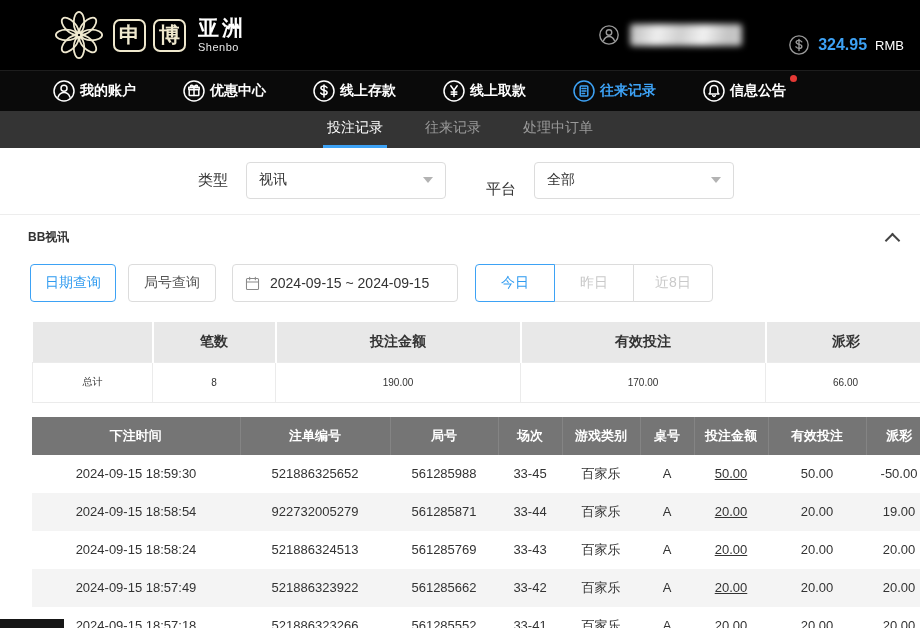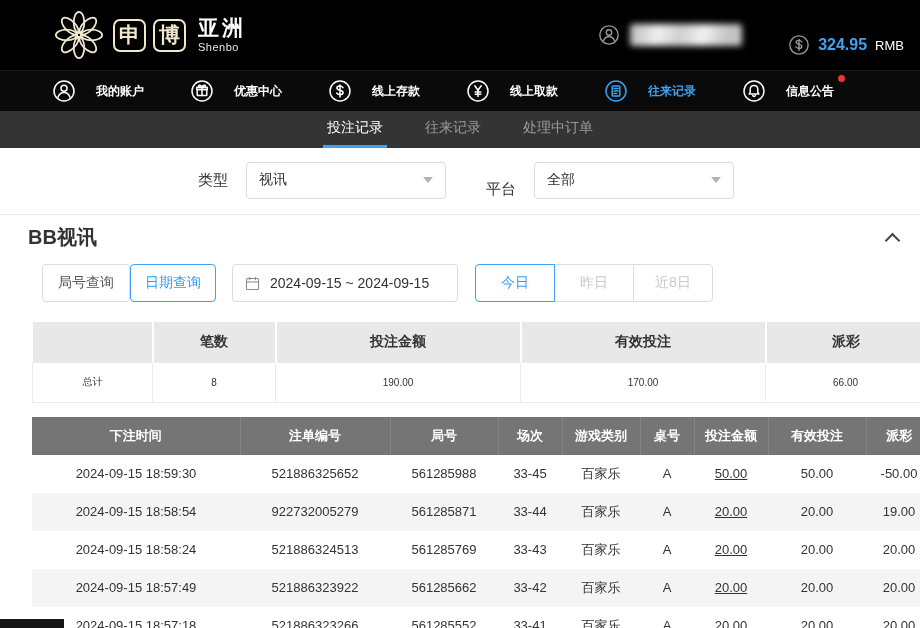--- a/index.html
+++ b/index.html
@@ -21,21 +21,21 @@
   .hicon { width:22px; height:22px; color:#9a9a9a; }
   .blur-name { width:112px; height:22px; border-radius:3px; filter:blur(3px);
                background:linear-gradient(100deg,#b9b9b9 0%,#efefef 25%,#cfcfcf 45%,#f2f2f2 65%,#c5c5c5 85%); }
   .balance { display:flex; align-items:center; gap:8px; margin-left:46px; cursor:pointer;margin-top:20px; }
   .amount { color:#3da2f5; font-size:16px; font-weight:bold; }
   .currency { color:#fff; font-size:13px; }
 
   
   .mainnav { height:41px; background:#0a0a0a; border-top:1px solid #1d1d1d;
              display:flex; align-items:center; gap:46px; padding-left:52px; }
-  .nav-item { display:flex; align-items:center; gap:20px; color:#fff; font-size:12px; font-weight:bold;
+  .nav-item { display:flex; align-items:center; gap:4px; color:#fff; font-size:14px; font-weight:bold;
               cursor:pointer; position:relative; white-space:nowrap; }
   .nav-item.active { color:#3da2f5; }
   .nav-icon { width:24px; height:24px; display:block; }
   .nav-badge { position:absolute; top:-4px; right:-11px; width:7px; height:7px; border-radius:50%; background:#e53935; }
 
   
   .subtabs { height:37px; background:#343434; display:flex; justify-content:center; gap:34px; }
   .subtab { display:flex; align-items:center; font-size:14px; color:#9b9b9b; padding:0 4px;
             border-bottom:3px solid transparent; cursor:pointer; }
   .subtab.active { color:#fff; border-bottom-color:#3da2f5; }
@@ -47,21 +47,21 @@
   .flabel { font-size:15px; color:#333; }
   .dropdown { width:200px; height:37px; border:1px solid #dcdcdc; border-radius:4px; background:#fff;
               display:flex; align-items:center; justify-content:space-between; padding:0 12px;
               margin-left:18px; font-size:14px; color:#333; cursor:pointer; }
   .caret { width:0; height:0; border-left:5px solid transparent; border-right:5px solid transparent;
            border-top:6px solid #b3b3b3; }
 
   
   .section-head { height:46px; display:flex; align-items:center; justify-content:space-between;
                   padding:0 22px 0 28px; border-top:1px solid #ededed; margin-top:2px; }
-  .section-title { font-size:20px; font-weight:bold; color:#333; }
+  .section-title { font-size:12px; font-weight:bold; color:#333; }
   .chev-up { width:11px; height:11px; border-left:2px solid #444; border-top:2px solid #444;
              transform:rotate(45deg); margin-top:5px; cursor:pointer; }
 
   
   .query-row { display:flex; align-items:center; padding-left:30px; margin-top:4px; }
   .btn { height:38px; border-radius:4px; font-size:14px; background:#fff;
          display:inline-flex; align-items:center; justify-content:center; cursor:pointer; }
   .btn-date-query { width:86px; border:1px solid #3da2f5; color:#2f9bf0; }
   .btn-round-query { width:88px; border:1px solid #dcdcdc; color:#555; margin-left:12px; }
   .date-input { width:226px; height:38px; border:1px solid #dcdcdc; border-radius:4px; background:#fff;
@@ -246,22 +246,22 @@
       </div>
     </div>
   </div>
 
   <div class="section-head">
     <span class="section-title">BB视讯</span>
     <span class="chev-up"></span>
   </div>
 
   <div class="query-row">
+    <button class="btn btn-date-query">日期查询</button>
     <button class="btn btn-round-query">局号查询</button>
-    <button class="btn btn-date-query">日期查询</button>
     <div class="date-input">
       <span class="cal-icon">
         <svg viewBox="0 0 24 24">
             <rect x="3.5" y="5" width="17" height="15.5" rx="1.5"></rect>
             <path d="M3.5 9.8h17M8 3.2v3.6M16 3.2v3.6"></path>
           </svg>
       </span>
       <span>2024-09-15 ~ 2024-09-15</span>
     </div>
     <div class="btn-group">

